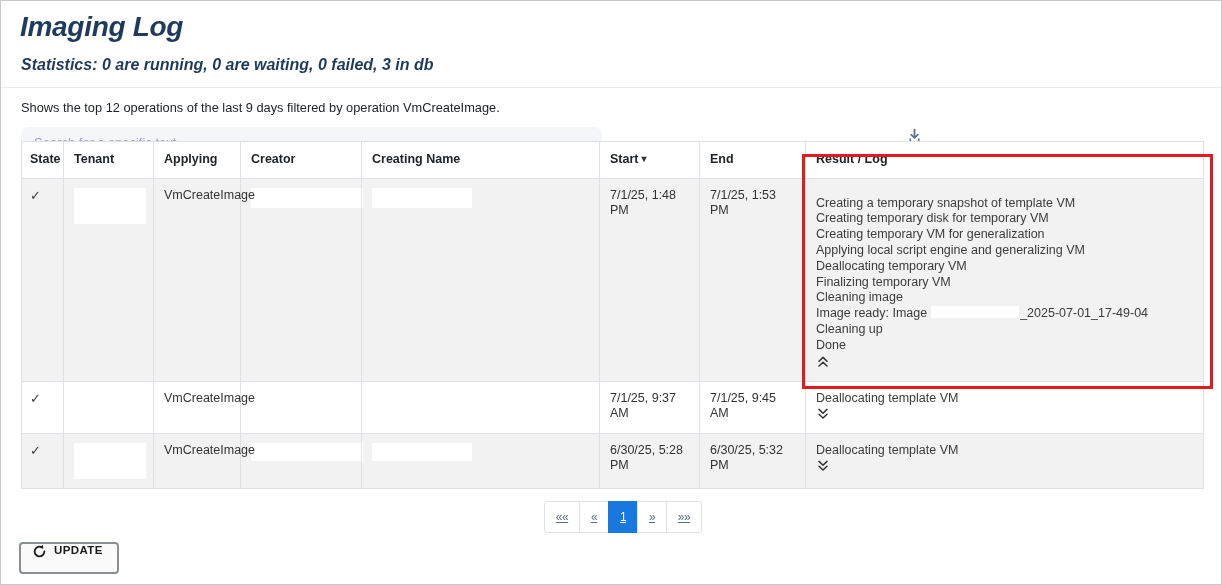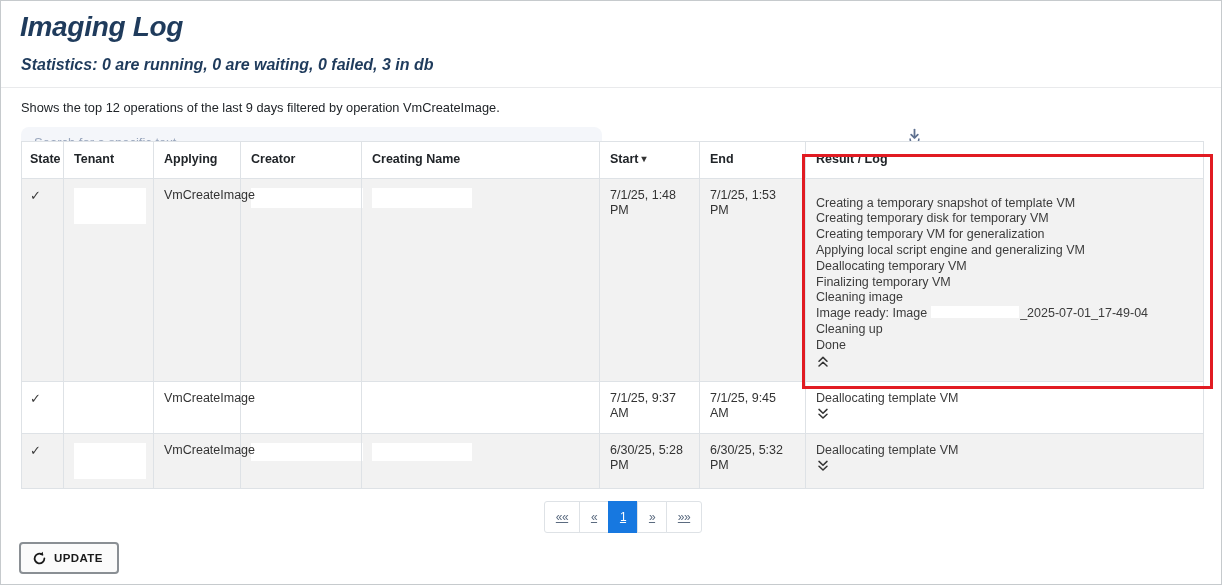--- a/index.html
+++ b/index.html
@@ -71,21 +71,21 @@
     display:flex; align-items:center; justify-content:center;
     cursor:pointer; font-family:"Liberation Sans",sans-serif; letter-spacing:-0.5px;
   }
   .page-item.edge { min-width:36px; }
   .page-item.first { border-radius:3px 0 0 3px; margin-left:0; }
   .page-item.last { border-radius:0 3px 3px 0; }
   .page-item.active { background:#1778e0; border-color:#1778e0; color:#fff; }
 
   .update-btn {
     position:absolute; left:18px; top:541px; height:32px;
-    display:flex; align-items:center; gap:7px; padding:0 14px 0 11px;
+    display:flex; align-items:flex-start; gap:7px; padding:0 14px 0 11px;
     background:#fbfbfb; border:2px solid #8a8f94; border-radius:4px;
     font-family:"Liberation Sans",sans-serif; font-size:11.5px; font-weight:bold;
     letter-spacing:0.4px; color:#1a1a1a; cursor:pointer;
   }
 </style>
 </head>
 <body>
 
 <div class="page">
 

